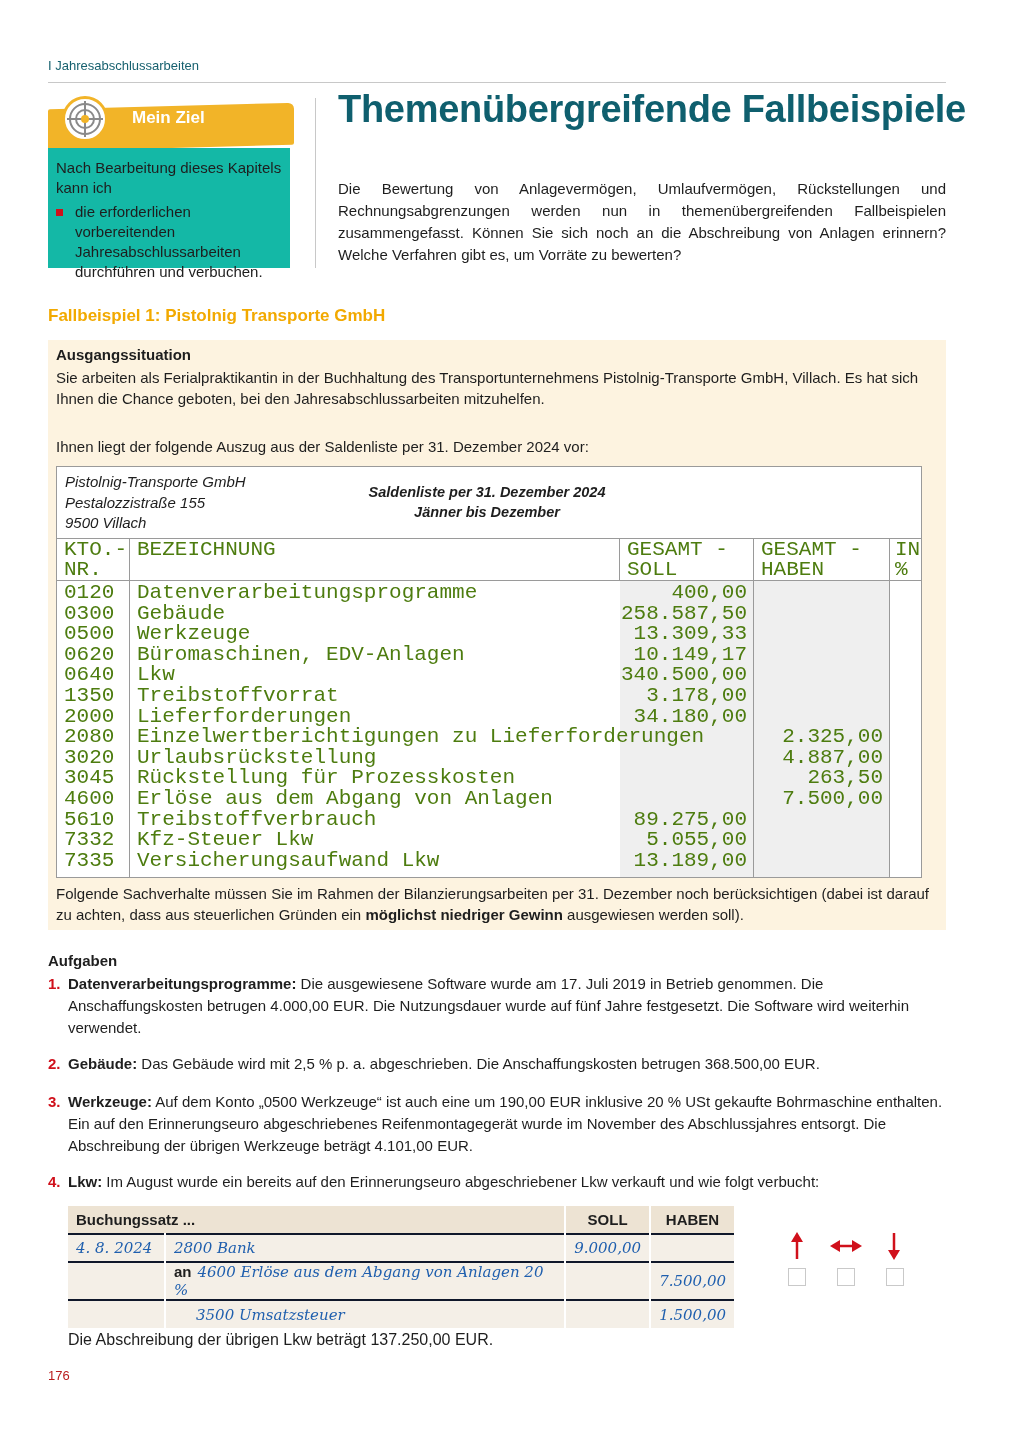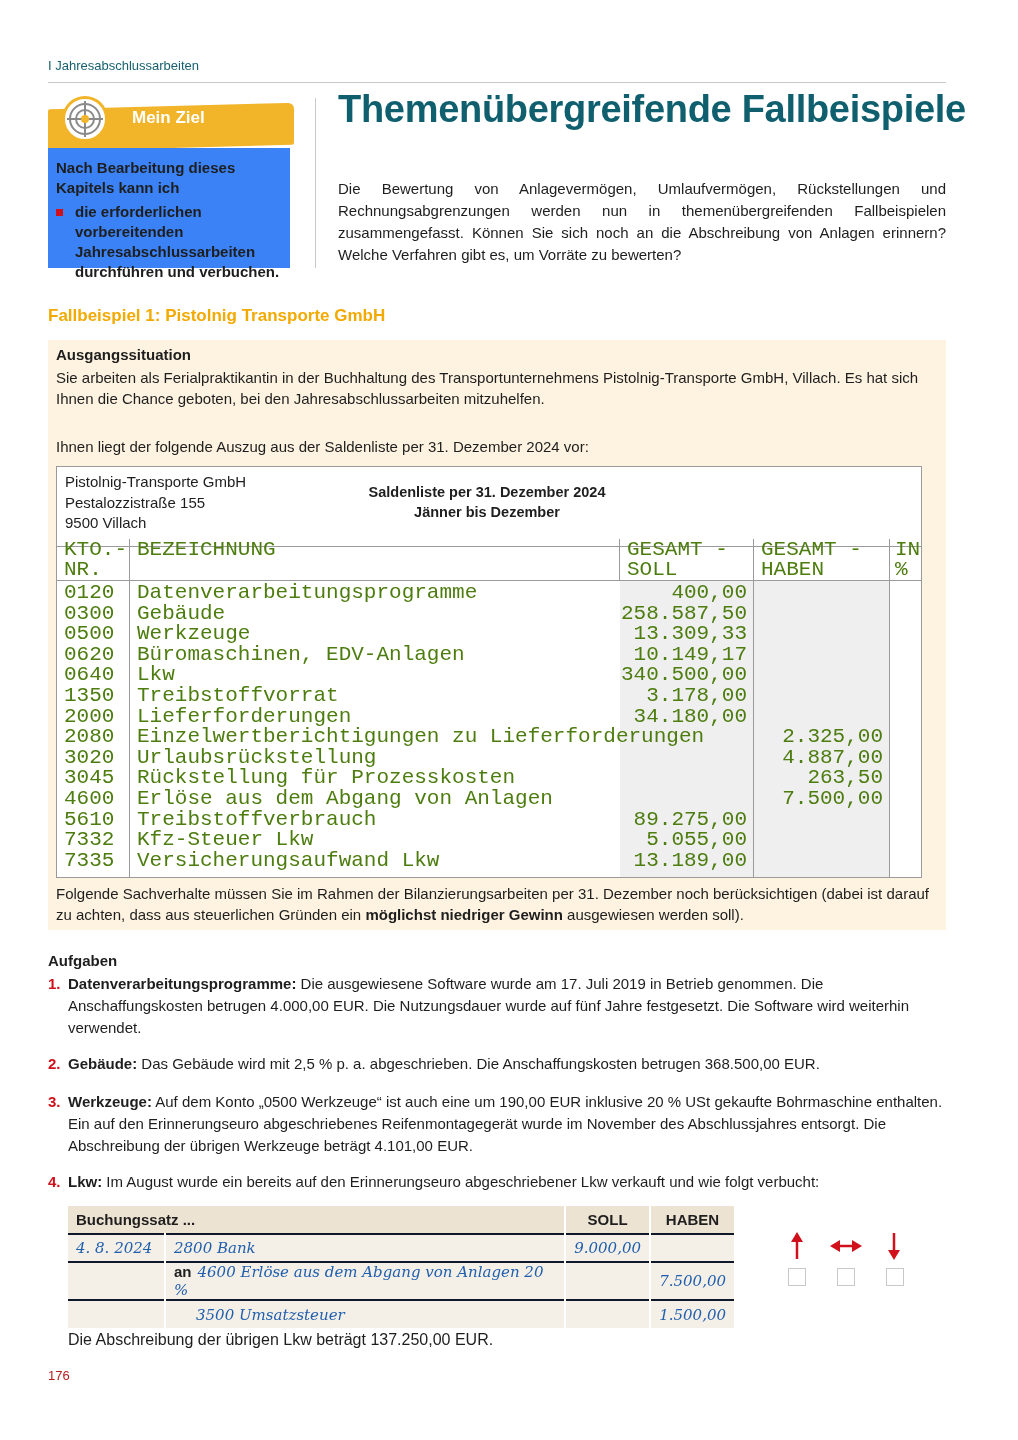--- a/index.html
+++ b/index.html
@@ -8,40 +8,40 @@
 
   .running-head { position: absolute; left: 48px; top: 58px; font-size: 13px; color: #17616f; }
   .running-rule { position: absolute; left: 48px; top: 82px; width: 898px; height: 1px; background: #c8c8c8; }
 
   
   .goal-box { position: absolute; left: 48px; top: 100px; width: 242px; height: 168px; }
   .goal-banner { position: absolute; left: 0; top: 6px; width: 246px; height: 42px; background: #f2b428;
     transform: skewY(-1.5deg); border-radius: 2px 6px 2px 2px; }
   .goal-title { position: absolute; left: 84px; top: 8px; font-size: 17px; font-weight: bold; color: #ffffff; line-height: 20px; }
   .goal-icon { position: absolute; left: 14px; top: -4px; width: 46px; height: 46px; border-radius: 50%; background: #ffffff; border: 3px solid #f2b428; }
-  .goal-body { position: absolute; left: 0; top: 48px; width: 242px; height: 120px; background: #3b82f6; padding: 10px 8px 0 8px; font-size: 15px; line-height: 20px; font-weight: bold; }
+  .goal-body { position: absolute; left: 0; top: 48px; width: 242px; height: 120px; background: #14b8a6; padding: 10px 8px 0 8px; font-size: 15px; line-height: 20px; }
   .goal-intro { display: block; }
   .goal-list { margin-top: 4px; }
   .goal-item { position: relative; padding-left: 19px; }
   .goal-bullet { position: absolute; left: 0; top: 7px; width: 7px; height: 7px; background: #d0101b; }
 
   .vrule { position: absolute; left: 315px; top: 98px; width: 1px; height: 170px; background: #c8c8c8; }
 
   .page-title { position: absolute; left: 338px; top: 88px; font-size: 38px; font-weight: bold; color: #0f5f6e; letter-spacing: -0.3px; }
   .intro { position: absolute; left: 338px; top: 178px; width: 608px; font-size: 15px; line-height: 22px; text-align: justify; }
 
   .case-title { position: absolute; left: 48px; top: 306px; font-size: 17px; font-weight: bold; color: #f2a900; }
 
   .case-box { position: absolute; left: 48px; top: 340px; width: 898px; height: 590px; background: #fdf3e0; }
   .case-heading { position: absolute; left: 8px; top: 6px; font-size: 15px; font-weight: bold; }
   .case-text { position: absolute; left: 8px; top: 27px; width: 880px; font-size: 15px; line-height: 21px; }
   .case-lead { position: absolute; left: 8px; top: 98px; font-size: 15px; }
 
   .saldo { position: absolute; left: 8px; top: 126px; width: 866px; height: 412px; background: #ffffff; border: 1px solid #9a9a9a; }
-  .saldo-head { position: absolute; left: 0; top: 0; width: 100%; height: 80px; border-bottom: 1px solid #9a9a9a; }
+  .saldo-head { position: absolute; left: 0; top: 0; width: 100%; height: 72px; border-bottom: 1px solid #9a9a9a; font-style: italic; }
   .company { position: absolute; left: 8px; top: 5px; font-size: 15px; line-height: 20.5px; }
   .saldo-title { position: absolute; left: 280px; top: 15px; width: 300px; text-align: center; font-size: 14.5px; font-weight: bold; line-height: 20px; }
 
   .mono { font-family: "Liberation Mono", "DejaVu Sans Mono", monospace; font-size: 21px; color: #4d7c0f; }
   .col-head { position: absolute; top: 72px; height: 42px; border-bottom: 1px solid #9a9a9a; padding: 1px 7px; line-height: 20px; }
   .col-kto { left: 0; width: 73px; border-right: 1px solid #9a9a9a; }
   .col-bez { left: 73px; width: 490px; border-right: 1px solid #9a9a9a; }
   .col-soll { left: 563px; width: 134px; border-right: 1px solid #9a9a9a; }
   .col-haben { left: 697px; width: 136px; border-right: 1px solid #9a9a9a; }
   .col-pct { left: 833px; width: 31px; padding-left: 5px; }

